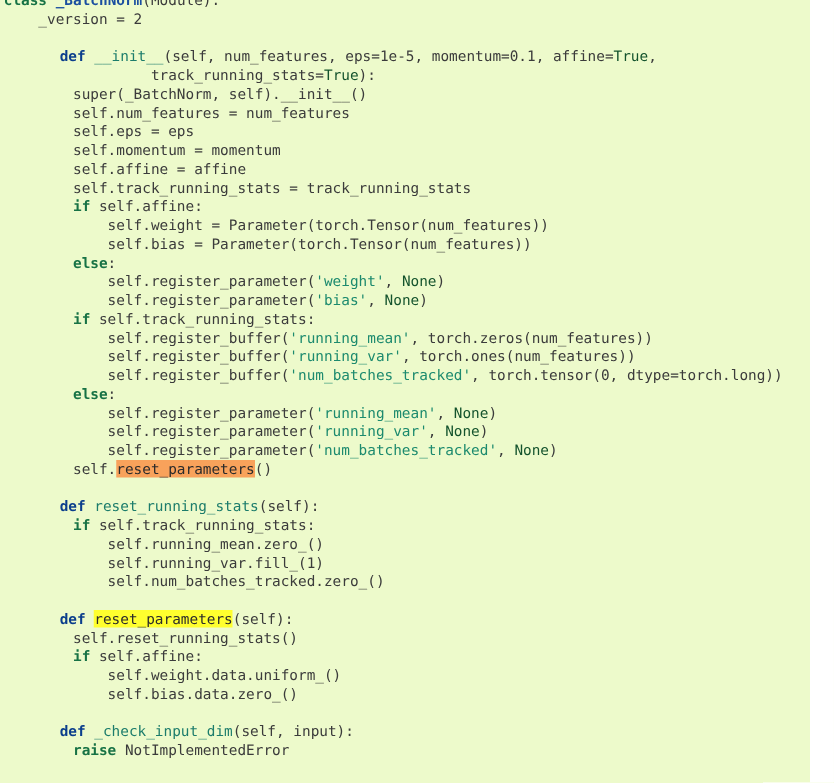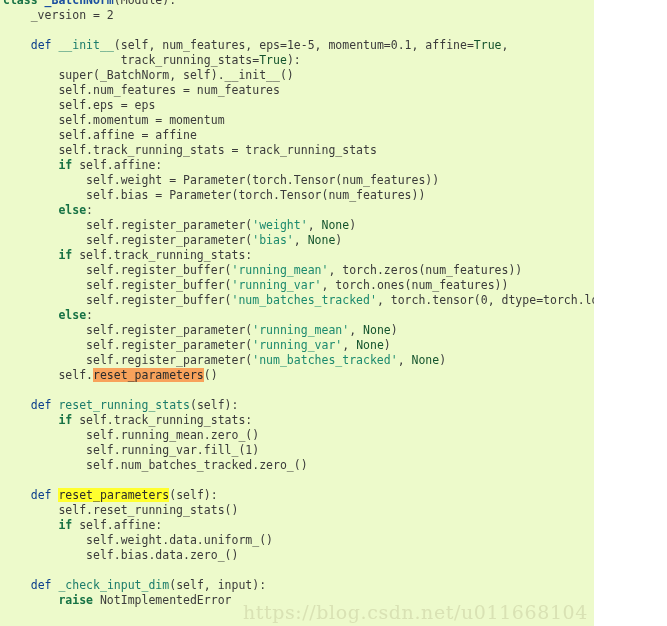--- a/index.html
+++ b/index.html
@@ -2,21 +2,21 @@
 <html><head>
 <meta charset="utf-8">
 <style>
   html, body {
     margin: 0;
     padding: 0;
     background: #ffffff;
   }
   #page {
     position: relative;
-    width: 594px;
+    width: 648px;
     height: 626px;
     background: #edfacb;
     overflow: hidden;
     font-family: "DejaVu Sans Mono", "Liberation Mono", monospace;
     font-size: 11.5px;
     line-height: 15px;
   }
   #code {
     position: absolute;
     left: 0;
@@ -27,21 +27,21 @@
     white-space: pre;
     tab-size: 4;
   }
   .line {
     height: 15px;
     white-space: pre;
     padding-left: 3px;
   }
   
   .kw      { color: #177245; font-weight: bold; }   
-  .kwdef   { color: #0b3e8c; font-weight: normal; }   
+  .kwdef   { color: #0b3e8c; font-weight: bold; margin-left: 17px; }   
   .cls     { color: #1b4fa0; font-weight: bold; }   
   .fn      { color: #1c7c6b; }                      
   .plain   { color: #3b3b3b; }                      
   .str     { color: #1c8a6e; }                      
   .const   { color: #14532d; font-weight: normal; }   
   .num     { color: #3b3b3b; }
 
   .hl-orange {
     background: #f8a25b;
     color: #2b2b2b;
@@ -63,15 +63,14 @@
     user-select: none;
   }
 </style>
 </head>
 <body>
 
 <div id="page">
 
   <div id="code"><div class="line"><span class="kw">class</span><span class="plain"> </span><span class="cls">_BatchNorm</span><span class="plain">(Module):</span></div><div class="line"><span class="plain">    _version = </span><span class="num">2</span></div><div class="line">&nbsp;</div><div class="line"><span class="plain">    </span><span class="kwdef">def</span><span class="plain"> </span><span class="fn">__init__</span><span class="plain">(self, num_features, eps=1e-5, momentum=0.1, affine=</span><span class="const">True</span><span class="plain">,</span></div><div class="line"><span class="plain">                 track_running_stats=</span><span class="const">True</span><span class="plain">):</span></div><div class="line"><span class="plain">        super(_BatchNorm, self).__init__()</span></div><div class="line"><span class="plain">        self.num_features = num_features</span></div><div class="line"><span class="plain">        self.eps = eps</span></div><div class="line"><span class="plain">        self.momentum = momentum</span></div><div class="line"><span class="plain">        self.affine = affine</span></div><div class="line"><span class="plain">        self.track_running_stats = track_running_stats</span></div><div class="line"><span class="plain">        </span><span class="kw">if</span><span class="plain"> self.affine:</span></div><div class="line"><span class="plain">            self.weight = Parameter(torch.Tensor(num_features))</span></div><div class="line"><span class="plain">            self.bias = Parameter(torch.Tensor(num_features))</span></div><div class="line"><span class="plain">        </span><span class="kw">else</span><span class="plain">:</span></div><div class="line"><span class="plain">            self.register_parameter(</span><span class="str">'weight'</span><span class="plain">, </span><span class="const">None</span><span class="plain">)</span></div><div class="line"><span class="plain">            self.register_parameter(</span><span class="str">'bias'</span><span class="plain">, </span><span class="const">None</span><span class="plain">)</span></div><div class="line"><span class="plain">        </span><span class="kw">if</span><span class="plain"> self.track_running_stats:</span></div><div class="line"><span class="plain">            self.register_buffer(</span><span class="str">'running_mean'</span><span class="plain">, torch.zeros(num_features))</span></div><div class="line"><span class="plain">            self.register_buffer(</span><span class="str">'running_var'</span><span class="plain">, torch.ones(num_features))</span></div><div class="line"><span class="plain">            self.register_buffer(</span><span class="str">'num_batches_tracked'</span><span class="plain">, torch.tensor(0, dtype=torch.long))</span></div><div class="line"><span class="plain">        </span><span class="kw">else</span><span class="plain">:</span></div><div class="line"><span class="plain">            self.register_parameter(</span><span class="str">'running_mean'</span><span class="plain">, </span><span class="const">None</span><span class="plain">)</span></div><div class="line"><span class="plain">            self.register_parameter(</span><span class="str">'running_var'</span><span class="plain">, </span><span class="const">None</span><span class="plain">)</span></div><div class="line"><span class="plain">            self.register_parameter(</span><span class="str">'num_batches_tracked'</span><span class="plain">, </span><span class="const">None</span><span class="plain">)</span></div><div class="line"><span class="plain">        self.</span><span class="hl-orange">reset_parameters</span><span class="plain">()</span></div><div class="line">&nbsp;</div><div class="line"><span class="plain">    </span><span class="kwdef">def</span><span class="plain"> </span><span class="fn">reset_running_stats</span><span class="plain">(self):</span></div><div class="line"><span class="plain">        </span><span class="kw">if</span><span class="plain"> self.track_running_stats:</span></div><div class="line"><span class="plain">            self.running_mean.zero_()</span></div><div class="line"><span class="plain">            self.running_var.fill_(1)</span></div><div class="line"><span class="plain">            self.num_batches_tracked.zero_()</span></div><div class="line">&nbsp;</div><div class="line"><span class="plain">    </span><span class="kwdef">def</span><span class="plain"> </span><span class="hl-yellow">reset_parameters</span><span class="plain">(self):</span></div><div class="line"><span class="plain">        self.reset_running_stats()</span></div><div class="line"><span class="plain">        </span><span class="kw">if</span><span class="plain"> self.affine:</span></div><div class="line"><span class="plain">            self.weight.data.uniform_()</span></div><div class="line"><span class="plain">            self.bias.data.zero_()</span></div><div class="line">&nbsp;</div><div class="line"><span class="plain">    </span><span class="kwdef">def</span><span class="plain"> </span><span class="fn">_check_input_dim</span><span class="plain">(self, input):</span></div><div class="line"><span class="plain">        </span><span class="kw">raise</span><span class="plain"> NotImplementedError</span></div></div>
 
-  <div id="watermark">https://blog.csdn.net/u011668104</div>
 
 </div>
 
 </body></html>

